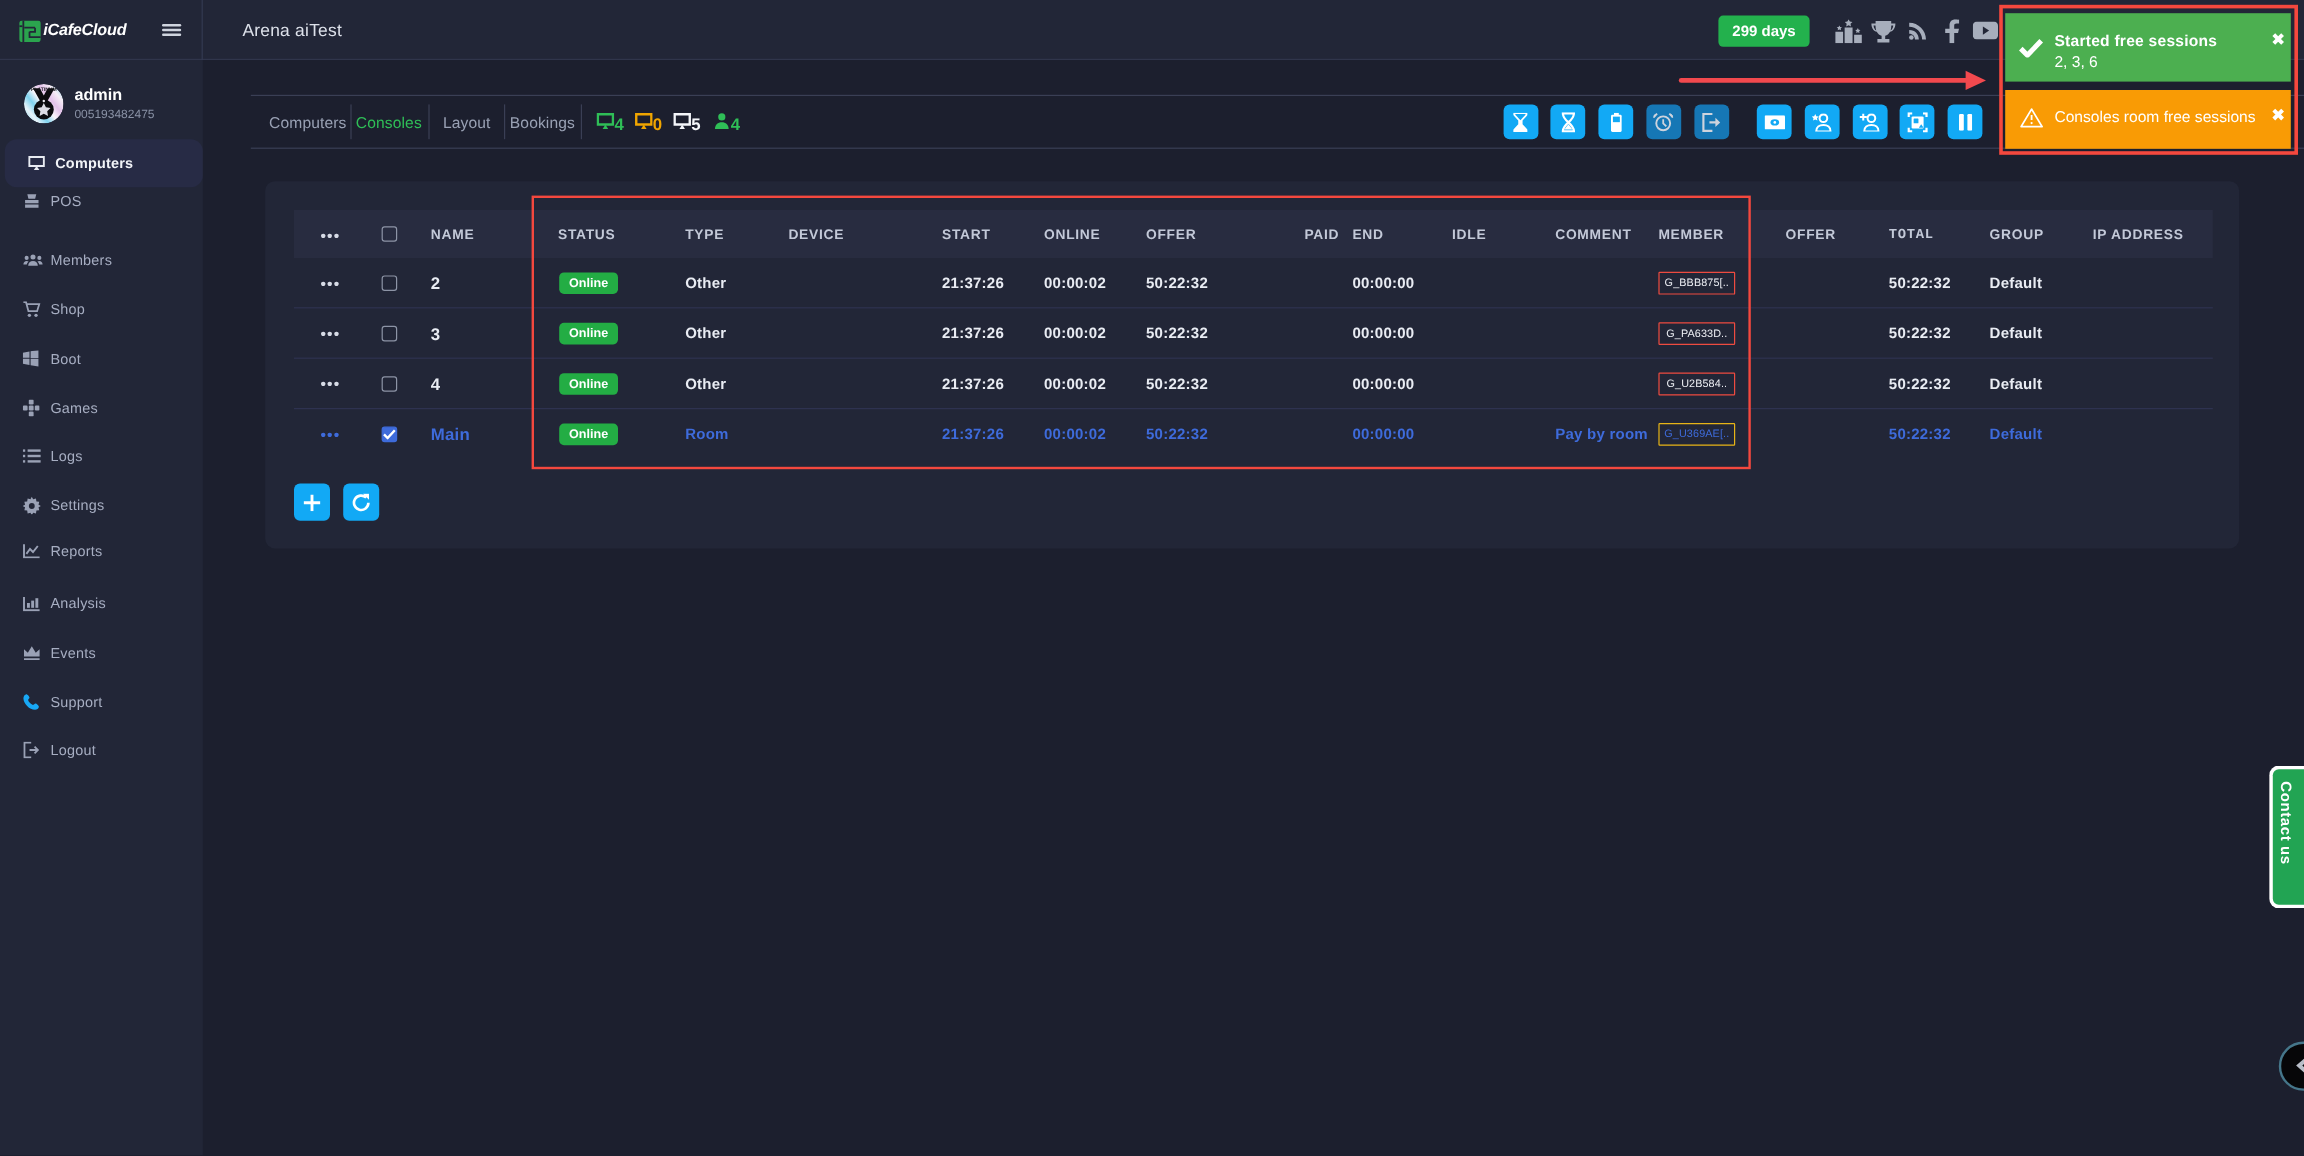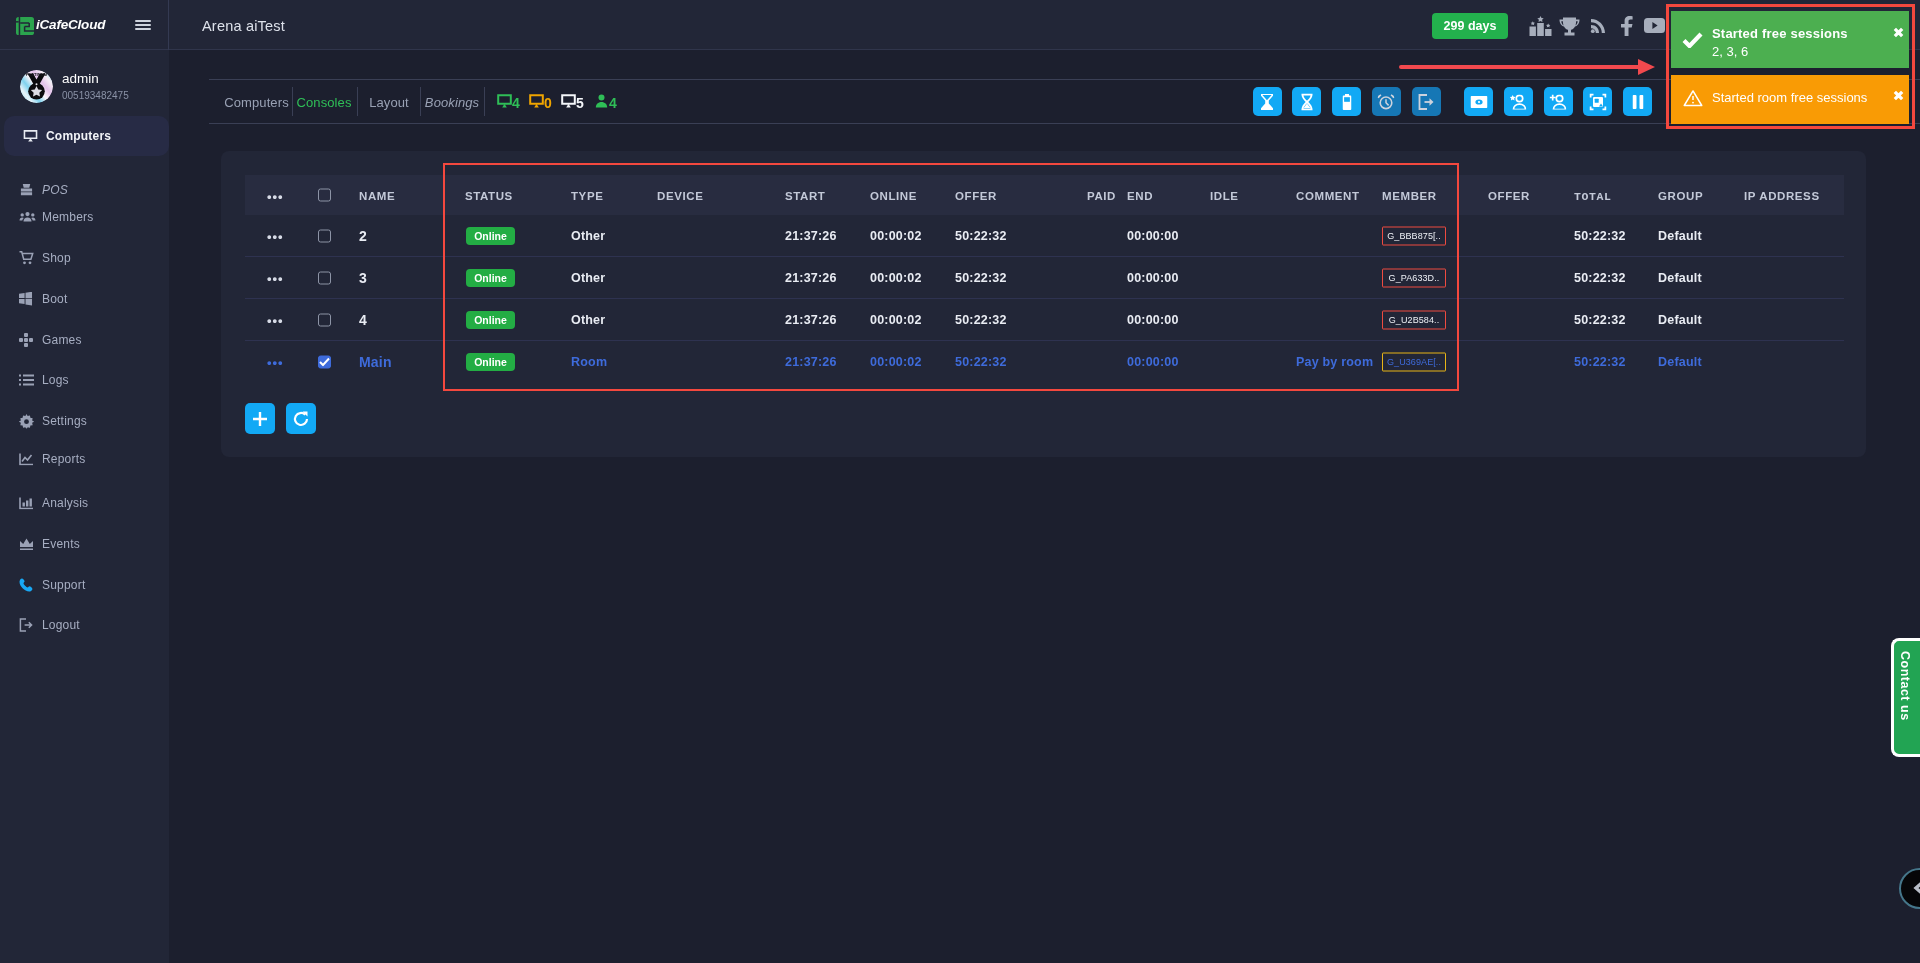--- a/index.html
+++ b/index.html
@@ -14,21 +14,21 @@
 #logotext { position:absolute; left:36px; top:17px; color:#fff; font-size:13.5px; font-weight:bold; letter-spacing:-0.2px; font-style:italic; }
 #burger { position:absolute; left:135px; top:20px; width:16px; }
 #burger div { height:2px; background:#cfd4de; margin-bottom:2px; border-radius:1px; }
 #pagetitle { position:absolute; left:202px; top:18px; color:#dde1ea; font-size:14.5px; letter-spacing:0.2px; }
 #days { position:absolute; left:1432px; top:13px; width:76px; height:26px; background:#23b14d; border-radius:4px; color:#fff; font-size:12.5px; font-weight:bold; text-align:center; line-height:26px; }
 .hicon { position:absolute; top:16px; }
 
 
 #sidebar { position:absolute; left:0; top:50px; width:169px; height:913px; background:#222637; }
 #avatar { position:absolute; left:20px; top:20px; width:33px; height:33px; border-radius:50%; overflow:hidden; }
-#uname { position:absolute; left:62px; top:21px; color:#fff; font-size:13.5px; font-weight:normal; }
+#uname { position:absolute; left:62px; top:21px; color:#fff; font-size:13.5px; font-weight:bold; }
 #uid { position:absolute; left:62px; top:40px; color:#8a92a6; font-size:10px; }
 .mitem.active { left:4px; width:165px; }
 .mitem { position:absolute; left:0; width:169px; height:40px; }
 .mitem .lbl { position:absolute; left:42px; top:50%; transform:translateY(-50%); color:#a7aec2; font-size:12px; letter-spacing:0.2px; }
 .mitem svg { position:absolute; left:19px; top:50%; transform:translateY(-50%); }
 .mitem.active { background:#272b45; border-radius:10px; }
 .mitem.active .lbl { color:#f2f4f8; font-weight:bold; }
 
 
 #tabline1 { position:absolute; left:209px; top:79px; width:1711px; height:1px; background:#3a3f55; }
@@ -137,21 +137,21 @@
   <div id="uname">admin</div>
   <div id="uid">005193482475</div>
 
   <div class="mitem active" style="top:65.5px;">
     <svg width="15" height="13" viewBox="0 0 16 14">
         <path d="M1.5 1.5 h13 v8 h-13 Z" fill="none" stroke="#e8ebf2" stroke-width="1.7"></path>
         <path d="M8 9.5 L10.5 13 H5.5 Z" fill="#e8ebf2"></path>
       </svg>
     <span class="lbl">Computers</span>
   </div>
-  <div class="mitem" style="top:120px;font-style:italic;">
+  <div class="mitem" style="top:98px;">
     <svg width="15" height="14" viewBox="0 0 16 15">
         <path d="M4 1 h8 l-1 4 h-6 Z M2 6 h12 v3 h-12 Z M2 10 h12 v3 h-12 Z" fill="#9aa1b5"></path>
       </svg>
     <span class="lbl">POS</span>
   </div>
   <div class="mitem" style="top:147px;">
     <svg width="17" height="11" viewBox="0 0 17 11">
         <circle cx="8.5" cy="2.6" r="2.1" fill="#9aa1b5"></circle>
         <circle cx="3.2" cy="3.4" r="1.7" fill="#9aa1b5"></circle>
         <circle cx="13.8" cy="3.4" r="1.7" fill="#9aa1b5"></circle>
@@ -241,21 +241,21 @@
 </div>
 
 <div id="tabline1"></div>
 <div id="tabline2"></div>
 <span class="tab" style="left:209px; width:95px;">Computers</span>
 <div class="tsep" style="left:292px;"></div>
 <span class="tab green" style="left:292px; width:64px;">Consoles</span>
 <div class="tsep" style="left:357px;"></div>
 <span class="tab" style="left:357px; width:64px;">Layout</span>
 <div class="tsep" style="left:420px;"></div>
-<span class="tab" style="left:420px; width:64px;font-style:italic;">Bookings</span>
+<span class="tab" style="left:420px; width:64px;">Bookings</span>
 <div class="tsep" style="left:484px;"></div>
 
 <svg class="abs" style="left:497px; top:94px;" width="15" height="14" viewBox="0 0 15 14">
     <path d="M1.2 1.2 h12.6 v8.6 h-12.6 Z" fill="none" stroke="#2fbe57" stroke-width="2"></path>
     <path d="M7.5 9.8 L9.8 13.4 H5.2 Z" fill="#2fbe57"></path>
   </svg>
 <span class="cnt" style="left:512px; color:#2fbe57;">4</span>
 <svg class="abs" style="left:529px; top:94px;" width="15" height="14" viewBox="0 0 15 14">
     <path d="M1.2 1.2 h12.6 v8.6 h-12.6 Z" fill="none" stroke="#f0a500" stroke-width="2"></path>
     <path d="M7.5 9.8 L9.8 13.4 H5.2 Z" fill="#f0a500"></path>
@@ -448,21 +448,21 @@
   <svg style="position:absolute; left:222px; top:16px;" width="11" height="11" viewBox="0 0 12 12">
       <path d="M2 2 L10 10 M10 2 L2 10" stroke="#fff" stroke-width="3.6"></path>
     </svg>
 </div>
 <div id="toasto">
   <svg style="position:absolute; left:12px; top:14px;" width="20" height="18" viewBox="0 0 24 21">
       <path d="M12 2 L22.5 19.5 H1.5 Z" fill="none" stroke="#fff" stroke-width="1.8" stroke-linejoin="round"></path>
       <path d="M12 8 v5" stroke="#fff" stroke-width="1.8"></path>
       <circle cx="12" cy="16" r="1.1" fill="#fff"></circle>
     </svg>
-  <div style="position:absolute; left:41px; top:15px; color:#fff; font-size:13px;">Started room free sessions</div>
+  <div style="position:absolute; left:41px; top:15px; color:#fff; font-size:13px;">Consoles room free sessions</div>
   <svg style="position:absolute; left:222px; top:15px;" width="11" height="11" viewBox="0 0 12 12">
       <path d="M2 2 L10 10 M10 2 L2 10" stroke="#fff" stroke-width="3.6"></path>
     </svg>
 </div>
 <div id="arrowline"></div>
 <div id="arrowhead"></div>
 <div id="contact">
     <span>Contact us</span>
   </div>
 <div id="circ">

